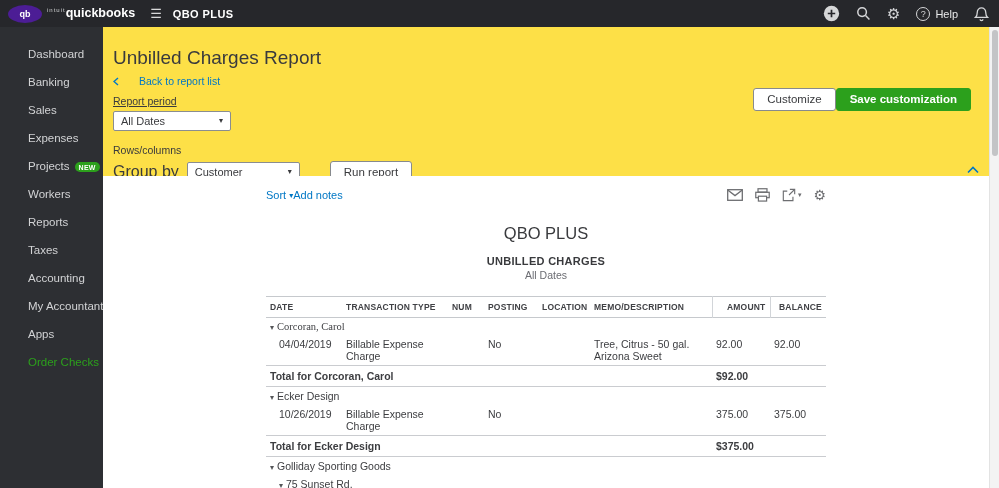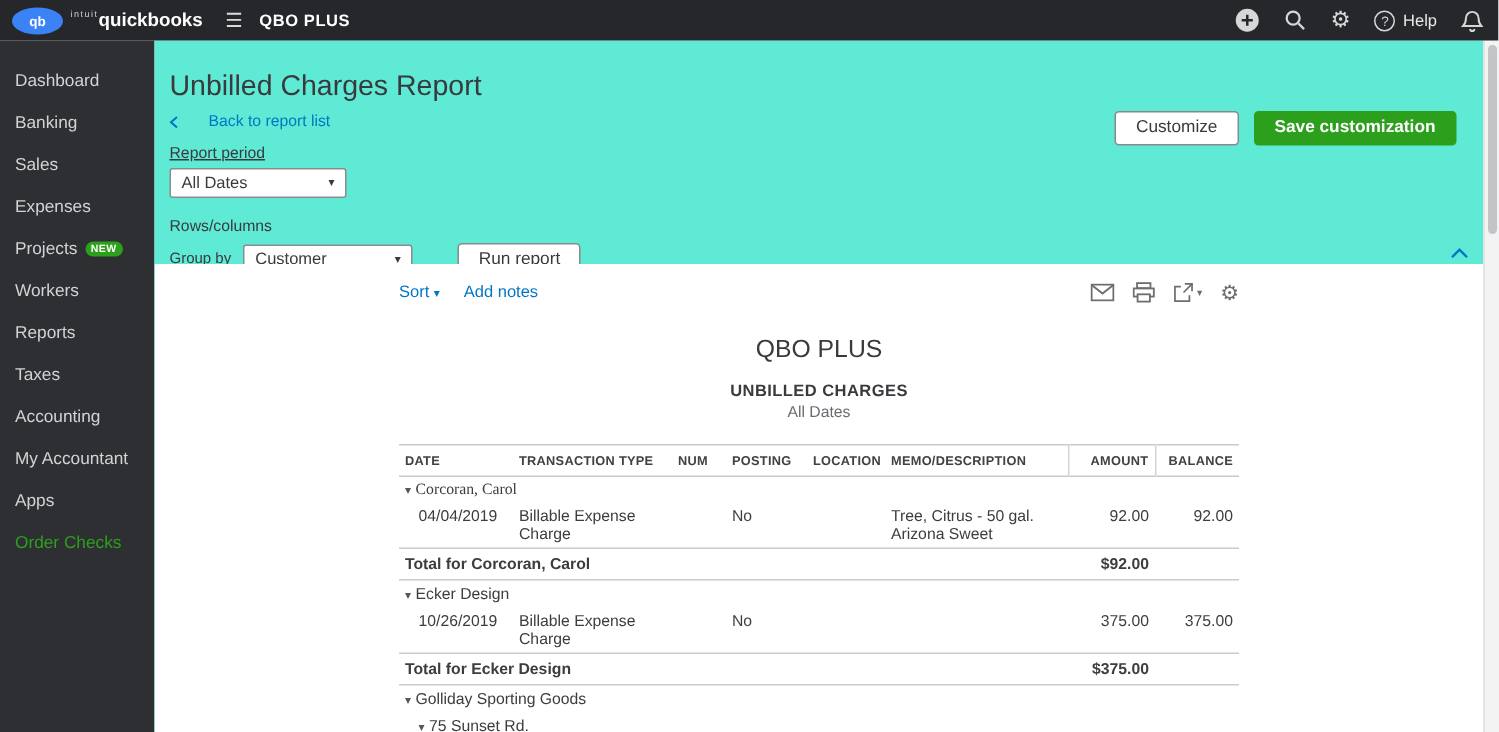--- a/index.html
+++ b/index.html
@@ -3,90 +3,90 @@
 <meta charset="utf-8">
 <style>
   *{margin:0;padding:0;box-sizing:border-box}
   html,body{width:999px;height:488px;overflow:hidden;background:#eef0f3;
     font-family:"Liberation Sans","DejaVu Sans",sans-serif;color:#393a3d;position:relative}
 
   
   .topbar{position:absolute;top:0;left:0;width:999px;height:27px;background:#26272b;
     display:flex;align-items:center;color:#e8e9ea;z-index:10}
   .logo{display:flex;align-items:center;gap:5px;padding-left:8px;cursor:pointer}
-  .qb-circle{width:34px;height:18px;border-radius:50%;background:#3b82f6;color:#fff;
+  .qb-circle{width:34px;height:18px;border-radius:50%;background:#4c1d95;color:#fff;
     font-size:9px;font-weight:bold;display:flex;align-items:center;justify-content:center}
   .wordmark{line-height:1;display:flex;}
   .intuit{font-size:6px;letter-spacing:1px;color:#cfd0d2}
   .qbname{font-size:12.5px;font-weight:600;color:#fff}
   .hamburger{margin-left:15px;font-size:13px;color:#d8d9da;cursor:pointer;line-height:1}
   .company{margin-left:11px;font-size:11px;font-weight:700;letter-spacing:.4px;color:#fff}
   .topbar-right{margin-left:auto;display:flex;align-items:center;gap:16px;padding-right:10px;color:#d5d6d8}
   .tb-icon{display:flex;align-items:center;cursor:pointer}
   .gear-glyph{font-size:15px;line-height:1;color:#d5d6d8}
   .help-wrap{display:flex;align-items:center;gap:5px;cursor:pointer;font-size:11px;color:#e8e9ea}
   .help-circle{width:14px;height:14px;border:1.3px solid #d5d6d8;border-radius:50%;
     font-size:9px;display:flex;align-items:center;justify-content:center;color:#d5d6d8}
 
   
   .sidebar{position:absolute;top:27px;left:0;width:103px;bottom:0;background:#2d2f33;padding-top:13px}
-  .side-item{padding:8px 10px;font-size:11.5px;color:#d2d3d5;cursor:pointer;
-    display:flex;align-items:center;gap:5px;white-space:nowrap}
+  .side-item{padding:8px 28px;font-size:11.5px;color:#d2d3d5;cursor:pointer;
+    display:flex;align-items:flex-end;gap:5px;white-space:nowrap}
   .side-item.accent .side-label{color:#2ca01c}
   .new-badge{background:#2ca01c;color:#fff;font-size:7px;font-weight:700;
     padding:1.5px 4px;border-radius:7px;letter-spacing:.3px}
 
   
-  .main{position:absolute;left:103px;top:27px;right:10px;bottom:0;background:#5eead4;overflow:hidden}
+  .main{position:absolute;left:103px;top:27px;right:10px;bottom:0;background:#fde047;overflow:hidden}
   .controls{position:relative;height:149px;padding:20px 0 0 10px}
   .page-title{font-size:19px;font-weight:500;color:#393a3d;line-height:22px}
   .back-link{display:inline-flex;align-items:center;gap:20px;margin-top:6px;
     font-size:10.5px;color:#0077c5;cursor:pointer;text-decoration:none}
   .label-bold{font-size:10.5px;font-weight:400;color:#393a3d;margin-top:5px}
   .underline{text-decoration:underline}
   .dropdown{width:118px;height:20px;background:#fff;border:1px solid #8a8d90;border-radius:2px;
     display:flex;align-items:center;justify-content:space-between;
     padding:0 7px;font-size:11px;margin-top:4px;cursor:pointer}
   .dd-caret{font-size:8px;color:#393a3d}
   .rows-label{margin-top:13px}
   .groupby-row{display:flex;align-items:center;margin-top:5px}
-  .gb-label{font-size:10px}
+  .gb-label{font-size:16px}
   .gb-dd{width:113px;margin-top:0;margin-left:8px}
   .btn{background:#fff;border:1px solid #878a8d;border-radius:3px;font-size:11.5px;
     padding:4px 13px;color:#393a3d;cursor:pointer;font-family:inherit;line-height:1.1}
   .btn.green{background:#2ca01c;border-color:#2ca01c;color:#fff;font-weight:600}
   .run-btn{margin-left:30px}
-  .head-buttons{position:absolute;top:47px;right:18px;display:flex;gap:10px}
+  .head-buttons{position:absolute;top:61px;right:18px;display:flex;gap:0}
   .collapse-caret{position:absolute;right:10px;top:133px;cursor:pointer}
 
   
   .card{position:absolute;top:149px;left:0;right:0;bottom:0;background:#fff}
   .report-container{width:560px;margin:0 auto;padding-top:12px}
   .report-toolbar{display:flex;align-items:center;justify-content:space-between}
-  .toolbar-left{display:flex;align-items:center;gap:16px}
+  .toolbar-left{display:flex;align-items:center;}
   .tlink{font-size:11px;color:#0077c5;cursor:pointer;display:inline-flex;align-items:center;gap:3px}
   .toolbar-right{display:flex;align-items:center;gap:12px;color:#6d6e71}
   .ticon{display:flex;align-items:center;cursor:pointer;color:#6d6e71;gap:2px}
   .small-gear{font-size:14px;line-height:1;color:#6d6e71}
   .exp-caret{font-size:7px;color:#6d6e71}
 
   .report-heading{text-align:center}
   .r-company{font-size:16.5px;margin-top:22px;color:#393a3d}
   .r-title{font-size:11px;font-weight:700;margin-top:12px;letter-spacing:.3px}
   .r-subtitle{font-size:10.5px;color:#6b6c72;margin-top:2px}
 
   .report-table{width:560px;border-collapse:collapse;table-layout:fixed;margin-top:15px}
   .report-table thead tr{border-top:1px solid #c6c9cd;border-bottom:1px solid #c6c9cd}
   .report-table th{font-size:8.5px;font-weight:700;text-align:left;color:#404145;
     padding:5px 4px;letter-spacing:.2px;white-space:nowrap;overflow:hidden}
   .report-table th.c6,.report-table th.c7{text-align:right;border-left:1px solid #d2d5d9}
   .report-table td{font-size:10.5px;color:#3c3d40;padding:3px 4px;vertical-align:top}
   .c0{width:76px}.c1{width:106px}.c2{width:36px}.c3{width:54px}
   .c4{width:52px}.c5{width:122px}.c6{width:58px}.c7{width:56px}
-  .num{text-align:right}
+  .num{text-align:left}
   tr.total td{font-weight:700;border-top:1px solid #caccd0;border-bottom:1px solid #caccd0;padding:4px}
   tr.data{cursor:pointer}
   .tri{font-size:8px;color:#56575a;margin-right:3px;cursor:pointer}
 
   
   .scrollbar{position:absolute;top:27px;right:0;width:10px;bottom:0;background:#f3f3f3;border-left:1px solid #e3e3e3}
   .scroll-thumb{position:absolute;top:3px;left:2px;width:6px;height:126px;background:#c3c4c6;border-radius:3px}
 </style>
 </head>
 <body>

